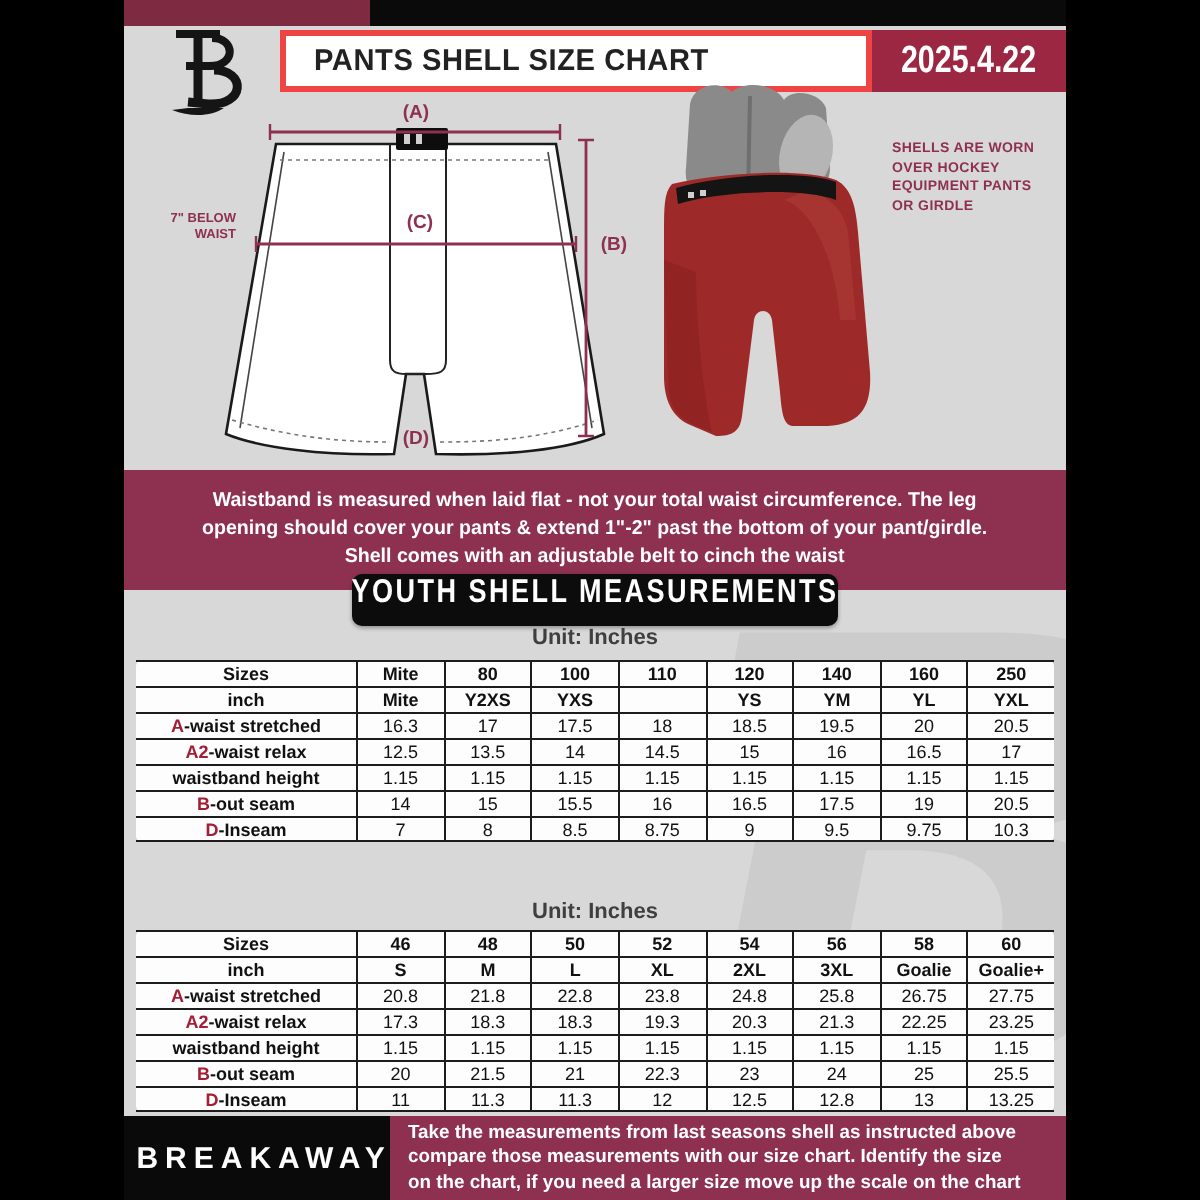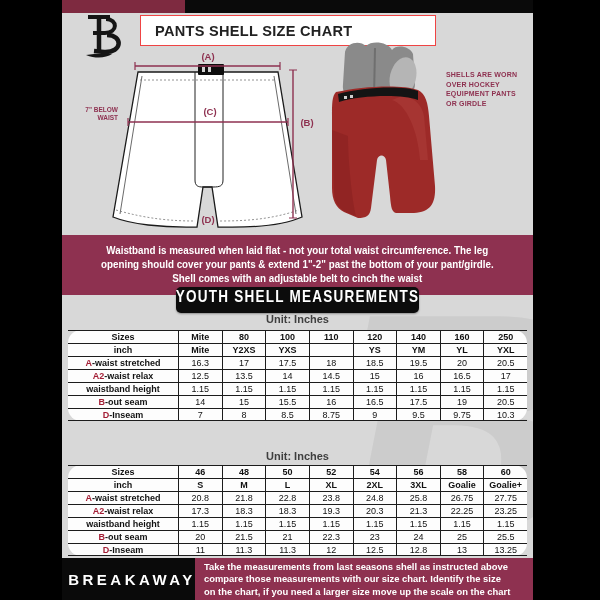--- a/index.html
+++ b/index.html
@@ -6,21 +6,21 @@
   body{width:600px;height:600px;position:relative;overflow:hidden;
        font-family:"Liberation Sans", sans-serif;}
   .page{position:absolute;left:62px;top:0;width:471px;height:600px;
         background:#d8d8d8;overflow:hidden;}
   
   .strip-maroon{position:absolute;left:0;top:0;width:123px;height:13px;background:#7e2a40;}
   .strip-black{position:absolute;left:123px;top:0;width:348px;height:13px;background:#0a0a0a;}
   
   .logo-top{position:absolute;left:18px;top:13px;width:52px;height:46px;}
   .title-box{position:absolute;left:78px;top:15px;width:296px;height:31px;background:#ffffff;
-             border:1px solid #ef4444;box-sizing:border-box;display:flex;align-items:center;
+             border:3px solid #ef4444;box-sizing:border-box;display:flex;align-items:center;
              padding-left:14px;}
   .title-box span{font-size:15px;font-weight:bold;color:#222;letter-spacing:.3px;
                   transform:scaleX(.97);transform-origin:left;white-space:nowrap;}
   .date-box{position:absolute;left:374px;top:15px;width:97px;height:31px;background:#9c2742;
             display:flex;align-items:center;justify-content:center;}
   .date-box span{color:#fff;font-weight:bold;font-size:19px;transform:scaleX(.8);white-space:nowrap;}
   
   .mlabel{position:absolute;width:32px;text-align:center;font-size:9.5px;font-weight:bold;
           color:#8e3150;}
   .waist-note{position:absolute;left:12px;top:106px;width:44px;text-align:right;font-size:6.5px;
@@ -37,21 +37,21 @@
         display:flex;align-items:flex-start;justify-content:center;box-shadow:0 1px 2px rgba(0,0,0,.35);}
   .pill span{color:#fff;font-weight:bold;font-size:16.5px;letter-spacing:1.5px;
              transform:scaleX(.82);white-space:nowrap;}
   .pill-youth{top:287px;}
   .pill-adult{top:424px;}
   .unit{position:absolute;left:0;width:471px;text-align:center;font-size:11px;font-weight:bold;
         color:#3f3f3f;}
   .unit-youth{top:313px;}
   .unit-adult{top:450px;}
   
-  .panel{position:absolute;left:6px;width:459px;height:91px;background:#fdfdfd;border-radius:13px;}
+  .panel{position:absolute;left:6px;width:459px;height:91px;background:#fdfdfd;border-radius:3px;}
   .panel-youth{top:330px;}
   .panel-adult{top:465px;}
   .trow{display:grid;grid-template-columns:110px repeat(8,1fr);height:13px;
         border-top:1px solid #1c1c1c;box-sizing:border-box;}
   .trow:last-child{border-bottom:1px solid #1c1c1c;}
   .tlabel{display:flex;align-items:center;justify-content:center;font-size:9px;font-weight:bold;
           color:#111;white-space:nowrap;}
   .tcell{display:flex;align-items:center;justify-content:center;font-size:9px;color:#111;
          border-left:1px solid #1c1c1c;white-space:nowrap;}
   .thead .tcell{font-weight:bold;}
@@ -83,20 +83,23 @@
     <svg width="52" height="46" viewBox="0 0 52 46">
       <path d="M8,4 L30,4" stroke="#151515" stroke-width="4" fill="none"></path>
       <path d="M19,4 L19,38" stroke="#151515" stroke-width="4.5" fill="none"></path>
       <path d="M26,6 C38,6 38,20 25,20 L13,20" stroke="#151515" stroke-width="4" fill="none"></path>
       <path d="M27,22 C43,22 43,40 24,39 L14,38" stroke="#151515" stroke-width="4.5" fill="none"></path>
       <path d="M6,42 C16,46 26,45 32,41 L14,41 Z" fill="#151515"></path>
     </svg>
   </div>
   <div class="title-box">
     <span>PANTS SHELL SIZE CHART</span>
+  </div>
+  <div class="date-box">
+    <span>2025.4.22</span>
   </div>
 
   <svg style="position:absolute;left:0;top:40px;" width="471" height="195" viewBox="0 0 471 195">
 
     <path d="M76,32 L216,32 L240,177 C222,185 190,188 156,187 L150,147 L141,147 L135,187 C100,188 68,184 51,177 Z" fill="#ffffff" stroke="#1a1a1a" stroke-width="1.3"></path>
 
     <path d="M80,36 L58,174" stroke="#444" stroke-width=".8" fill="none"></path>
     <path d="M212,36 L234,174" stroke="#444" stroke-width=".8" fill="none"></path>
 
     <path d="M78,40 L214,40" stroke="#777" stroke-width=".8" stroke-dasharray="2,2" fill="none"></path>

